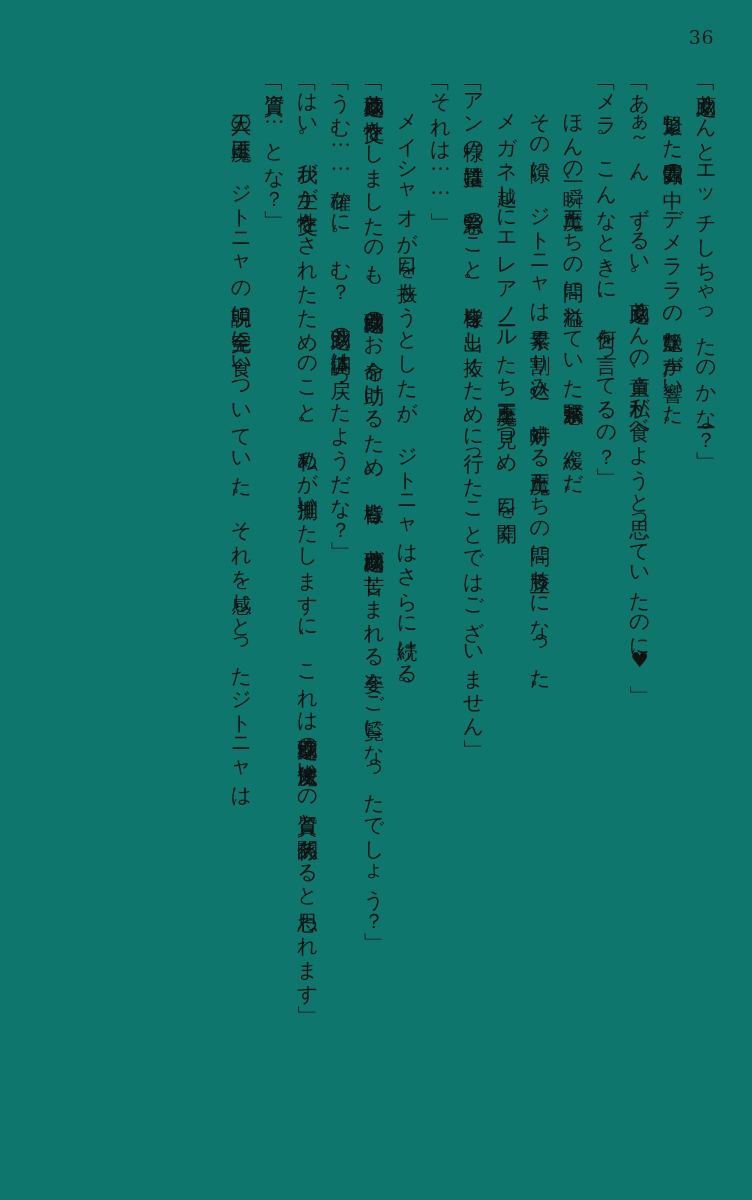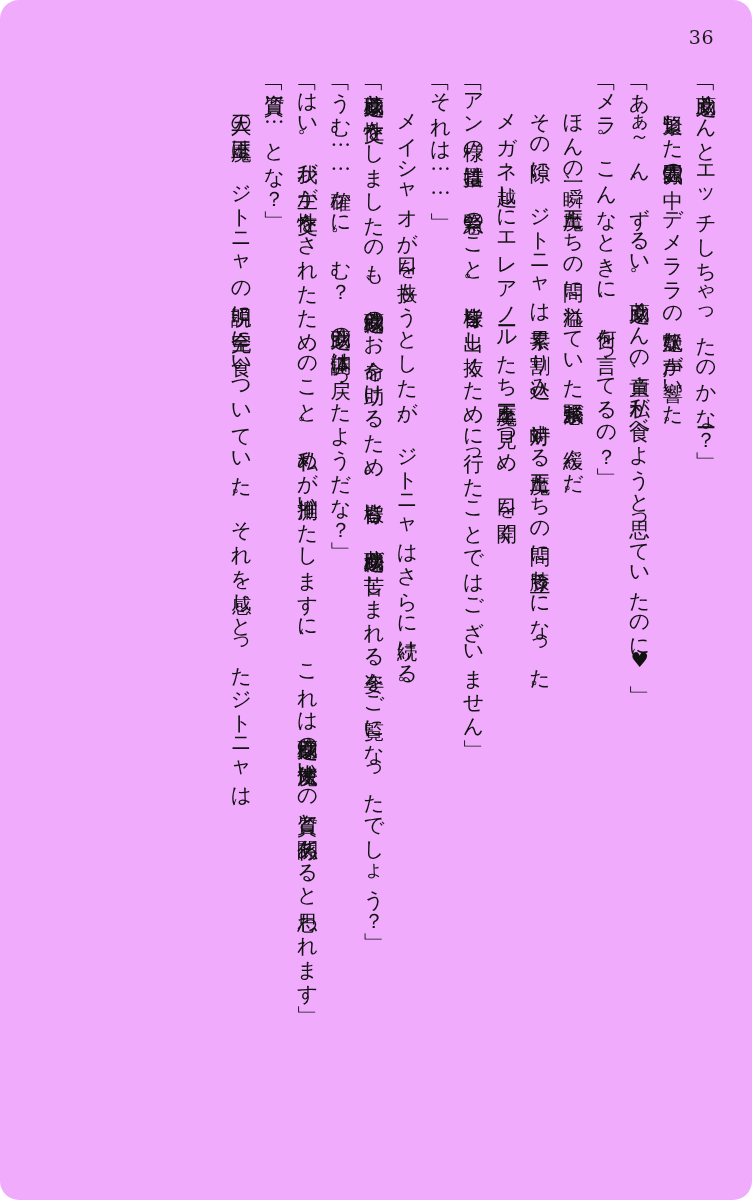--- a/index.html
+++ b/index.html
@@ -11,23 +11,22 @@
     width: 752px;
     height: 1200px;
     overflow: hidden;
     font-family: "DejaVu Serif", "Liberation Serif", serif;
     color: #111111;
   }
   .page {
     position: relative;
     width: 752px;
     height: 1200px;
-    background: #f0abfc;
+    background: #0f766e;
     box-sizing: border-box;
-    border-radius: 19px;
   }
   .page-number {
     position: absolute;
     top: 26px;
     right: 38px;
     font-size: 19px;
     letter-spacing: 0.5px;
     color: #1a1a1a;
     font-family: "DejaVu Serif", "Liberation Serif", serif;
   }

